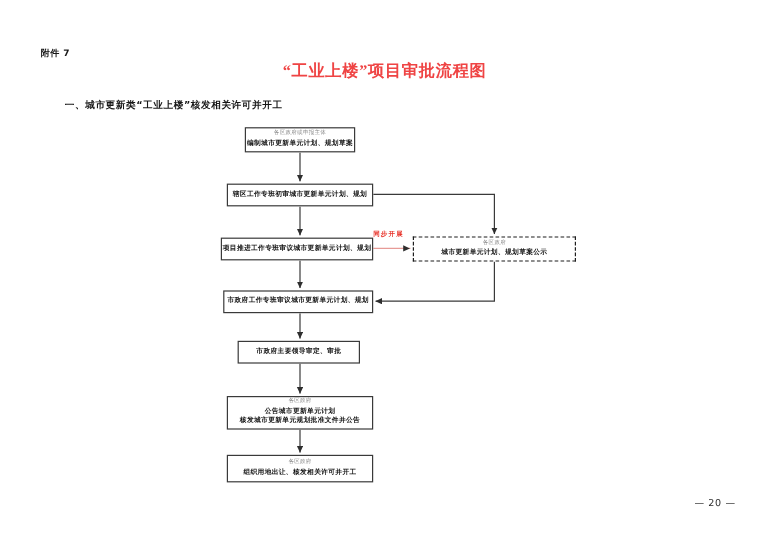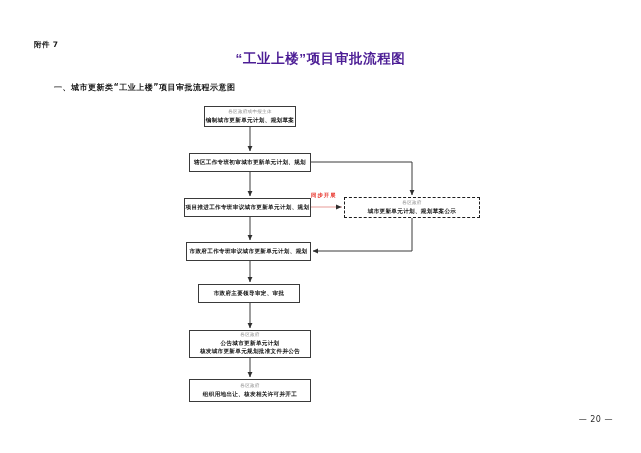--- a/index.html
+++ b/index.html
@@ -26,25 +26,25 @@
     letter-spacing: 0.4px;
     color: #171717;
     white-space: nowrap;
   }
   .doc-title {
     position: absolute;
     left: 0;
     right: 0;
     top: 50px;
     text-align: center;
-    font-family: Liberation Sans, sans-serif;
+    font-family: Liberation Serif, serif;
     font-size: 13.5px;
     font-weight: bold;
     letter-spacing: 0.6px;
-    color: #4c1d95;
+    color: #ef4444;
   }
   .section-heading {
     position: absolute;
     left: 54px;
     top: 82px;
     font-size: 8px;
     font-weight: bold;
     letter-spacing: 0.5px;
     color: #171717;
     white-space: nowrap;
@@ -128,21 +128,21 @@
     white-space: nowrap;
   }
 </style>
 </head>
 <body>
 
 <div class="attachment-label">附件 7</div>
 
 <div class="doc-title">“工业上楼”项目审批流程图</div>
 
-<div class="section-heading">一、城市更新类“工业上楼”项目审批流程示意图</div>
+<div class="section-heading">一、城市更新类“工业上楼”核发相关许可并开工</div>
 
 <div class="page-number">— 20 —</div>
 
 <div class="flow-canvas">
 
   <svg class="flow-svg" viewBox="0 0 641 453" xmlns="http://www.w3.org/2000/svg">
     <defs>
       <marker id="ah" markerWidth="7" markerHeight="7" refX="5.4" refY="2.6" orient="auto" markerUnits="userSpaceOnUse">
         <path d="M0,0 L5.6,2.6 L0,5.2 z" fill="#2e2e2e"></path>
       </marker>

